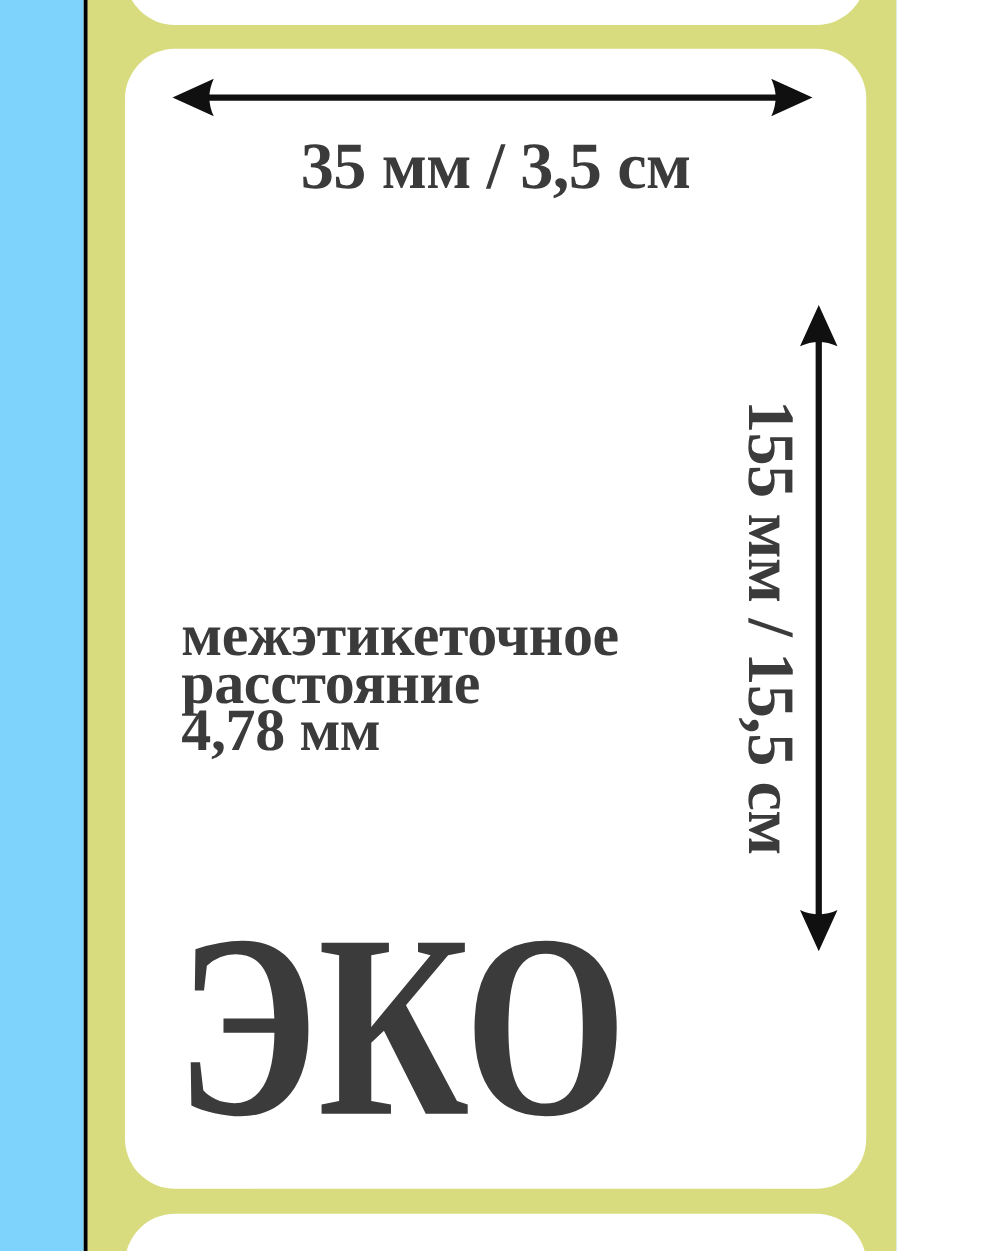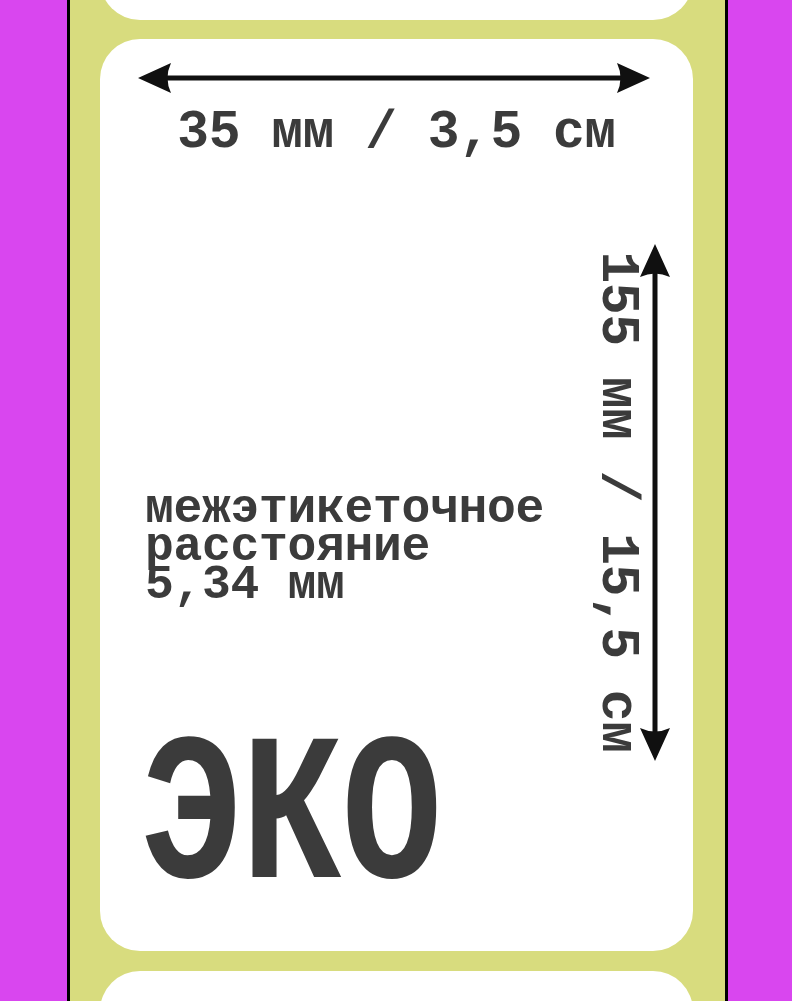--- a/index.html
+++ b/index.html
@@ -1,19 +1,19 @@
 <!DOCTYPE html>
 <html><head>
 <meta charset="utf-8">
 <title>Label</title>
 <style>
   html,body{margin:0;padding:0;background:#ffffff;}
   .stage{
-    position:relative;width:792px;height:1001px;overflow:hidden;background:#d946ef;
-    font-family:Liberation Mono, monospace;font-weight:700;
+    position:relative;width:717px;height:1001px;overflow:hidden;background:#7dd3fc;
+    font-family:Liberation Serif, serif;font-weight:700;
   }
   .liner{
     position:absolute;left:67px;top:-4px;width:661px;height:1009px;
     box-sizing:border-box;border-left:3px solid #000;border-right:3px solid #000;
   }
   .label{
     position:absolute;left:100px;width:593px;border-radius:40px;background:#fff;
   }
   #label-prev{top:-90px;height:110px;}
   #label-main{top:39px;height:912px;}
@@ -62,19 +62,19 @@
       <path d="M28 1 L13 34 Q28 27 43 34 Z" fill="currentColor"></path>
       <path d="M28 518 L13 485 Q28 492 43 485 Z" fill="currentColor"></path>
     </svg>
   </div>
 
   <div class="txt" id="height-text">155 мм / 15,5 см</div>
 
   <div class="txt" id="gap-text">
     <span>межэтикеточное</span>
     <span>расстояние</span>
-    <span>5,34 мм</span>
+    <span>4,78 мм</span>
   </div>
 
 
   <div class="txt" id="eco-text">ЭКО</div>
 
 </div>
 
 </body></html>

